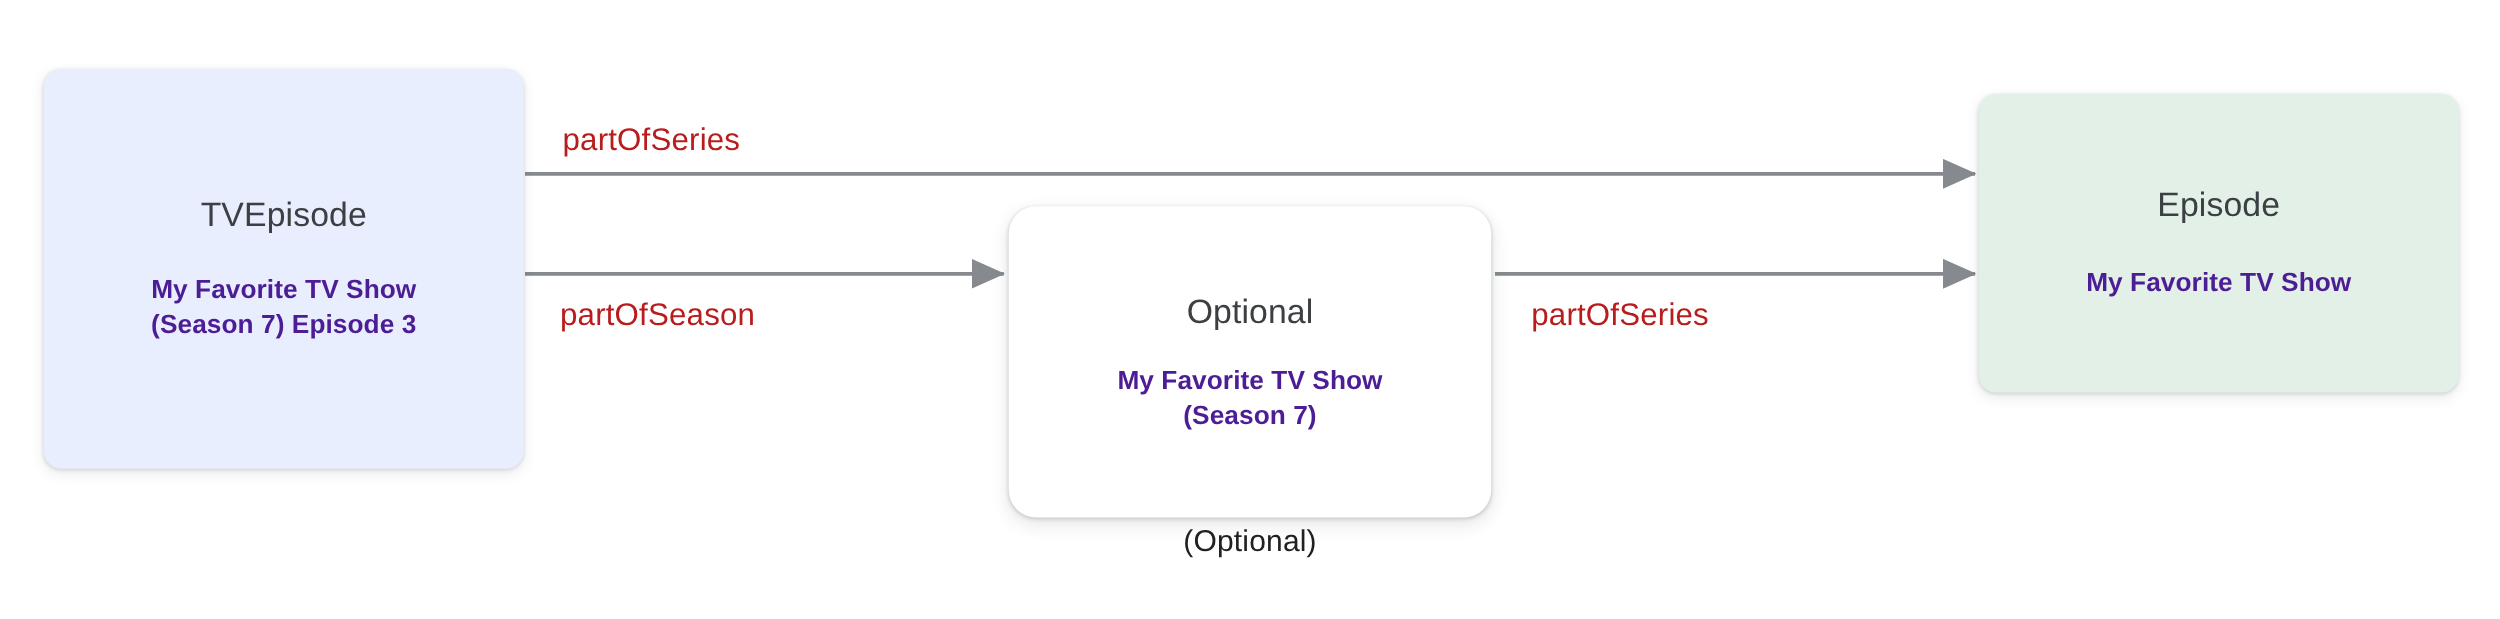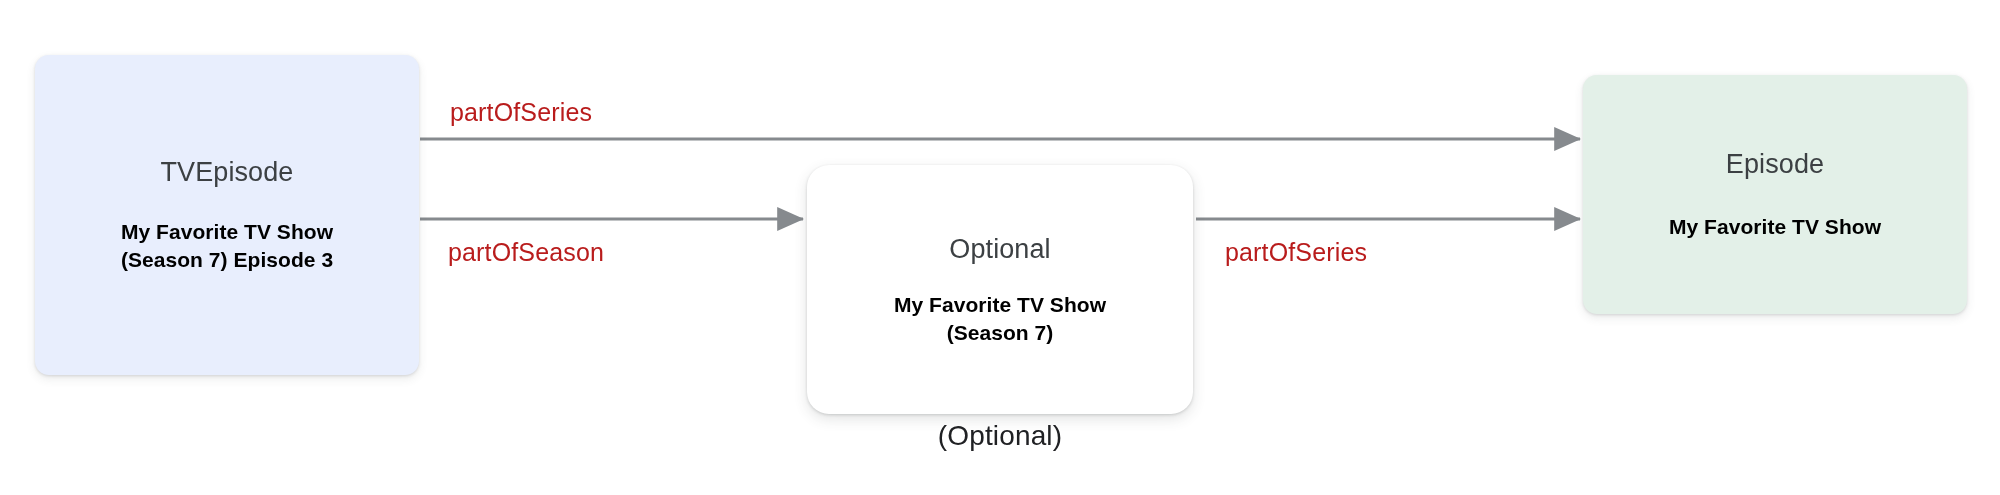--- a/index.html
+++ b/index.html
@@ -31,21 +31,21 @@
     z-index: 3;
   }
   .node-title {
     color: #3c4043;
     font-size: 27px;
     font-weight: 400;
     letter-spacing: 0.1px;
     line-height: 1.2;
   }
   .node-sub {
-    color: #000000;
+    color: #4c1d95;
     font-size: 21px;
     font-weight: 700;
     line-height: 1.32;
     letter-spacing: 0.05px;
     white-space: pre-line;
   }
 
   #node-tvepisode {
     left: 35px;
     top: 55px;
@@ -99,21 +99,21 @@
     white-space: nowrap;
     z-index: 4;
   }
   #label-part-of-series-top   { left: 450px;  top: 98px; }
   #label-part-of-season       { left: 448px;  top: 238px; text-align: center; }
   #label-part-of-series-right { left: 1225px; top: 238px; }
 
   .note-label {
     position: absolute;
     color: #202124;
-    font-size: 28px;
+    font-size: 24px;
     font-weight: 400;
     letter-spacing: 0.15px;
     white-space: nowrap;
     z-index: 4;
   }
   #label-optional { left: 925px; top: 420px; width: 150px; text-align: center; }
 </style>
 </head>
 <body>
 

